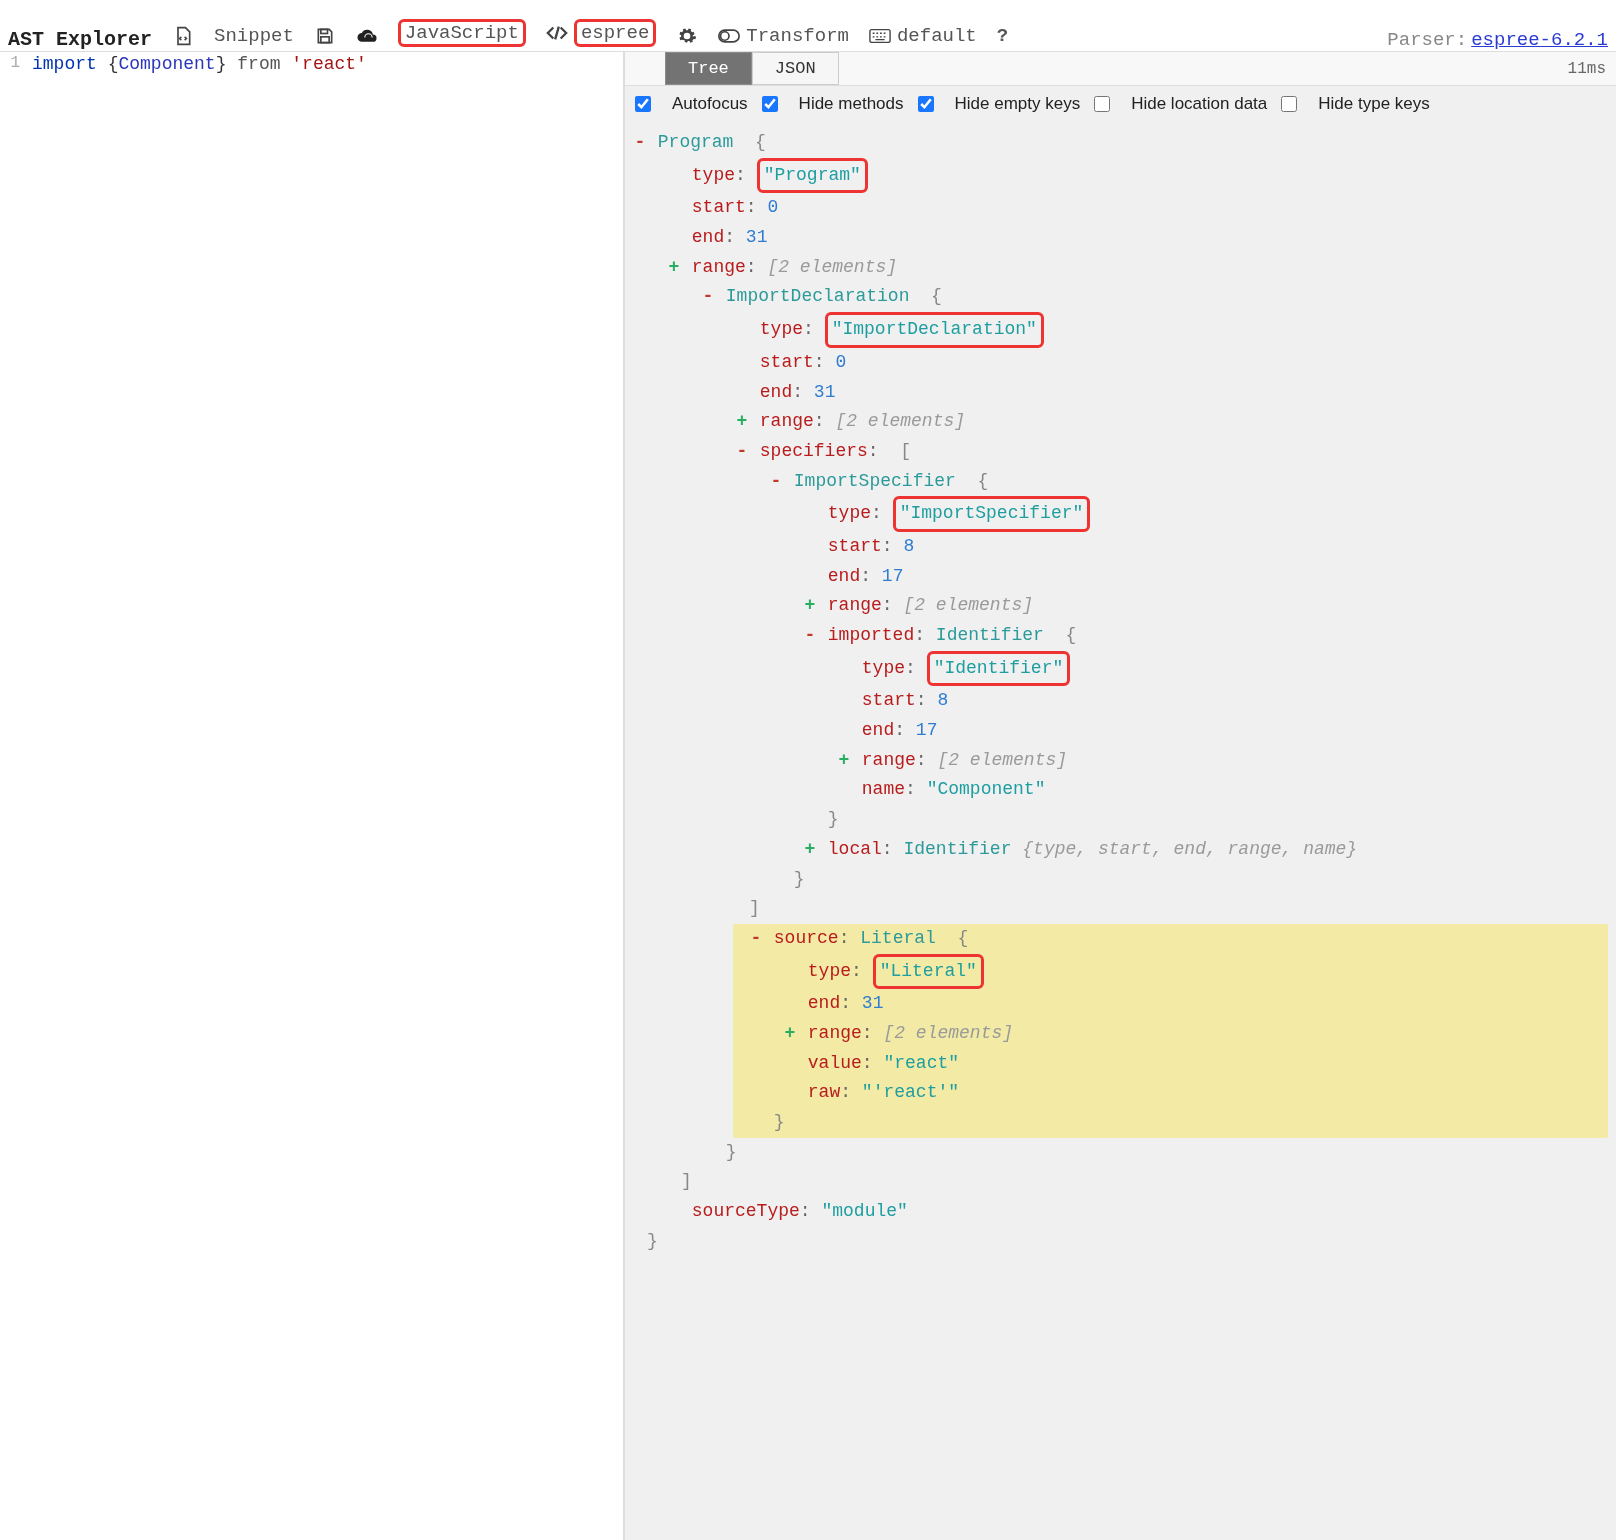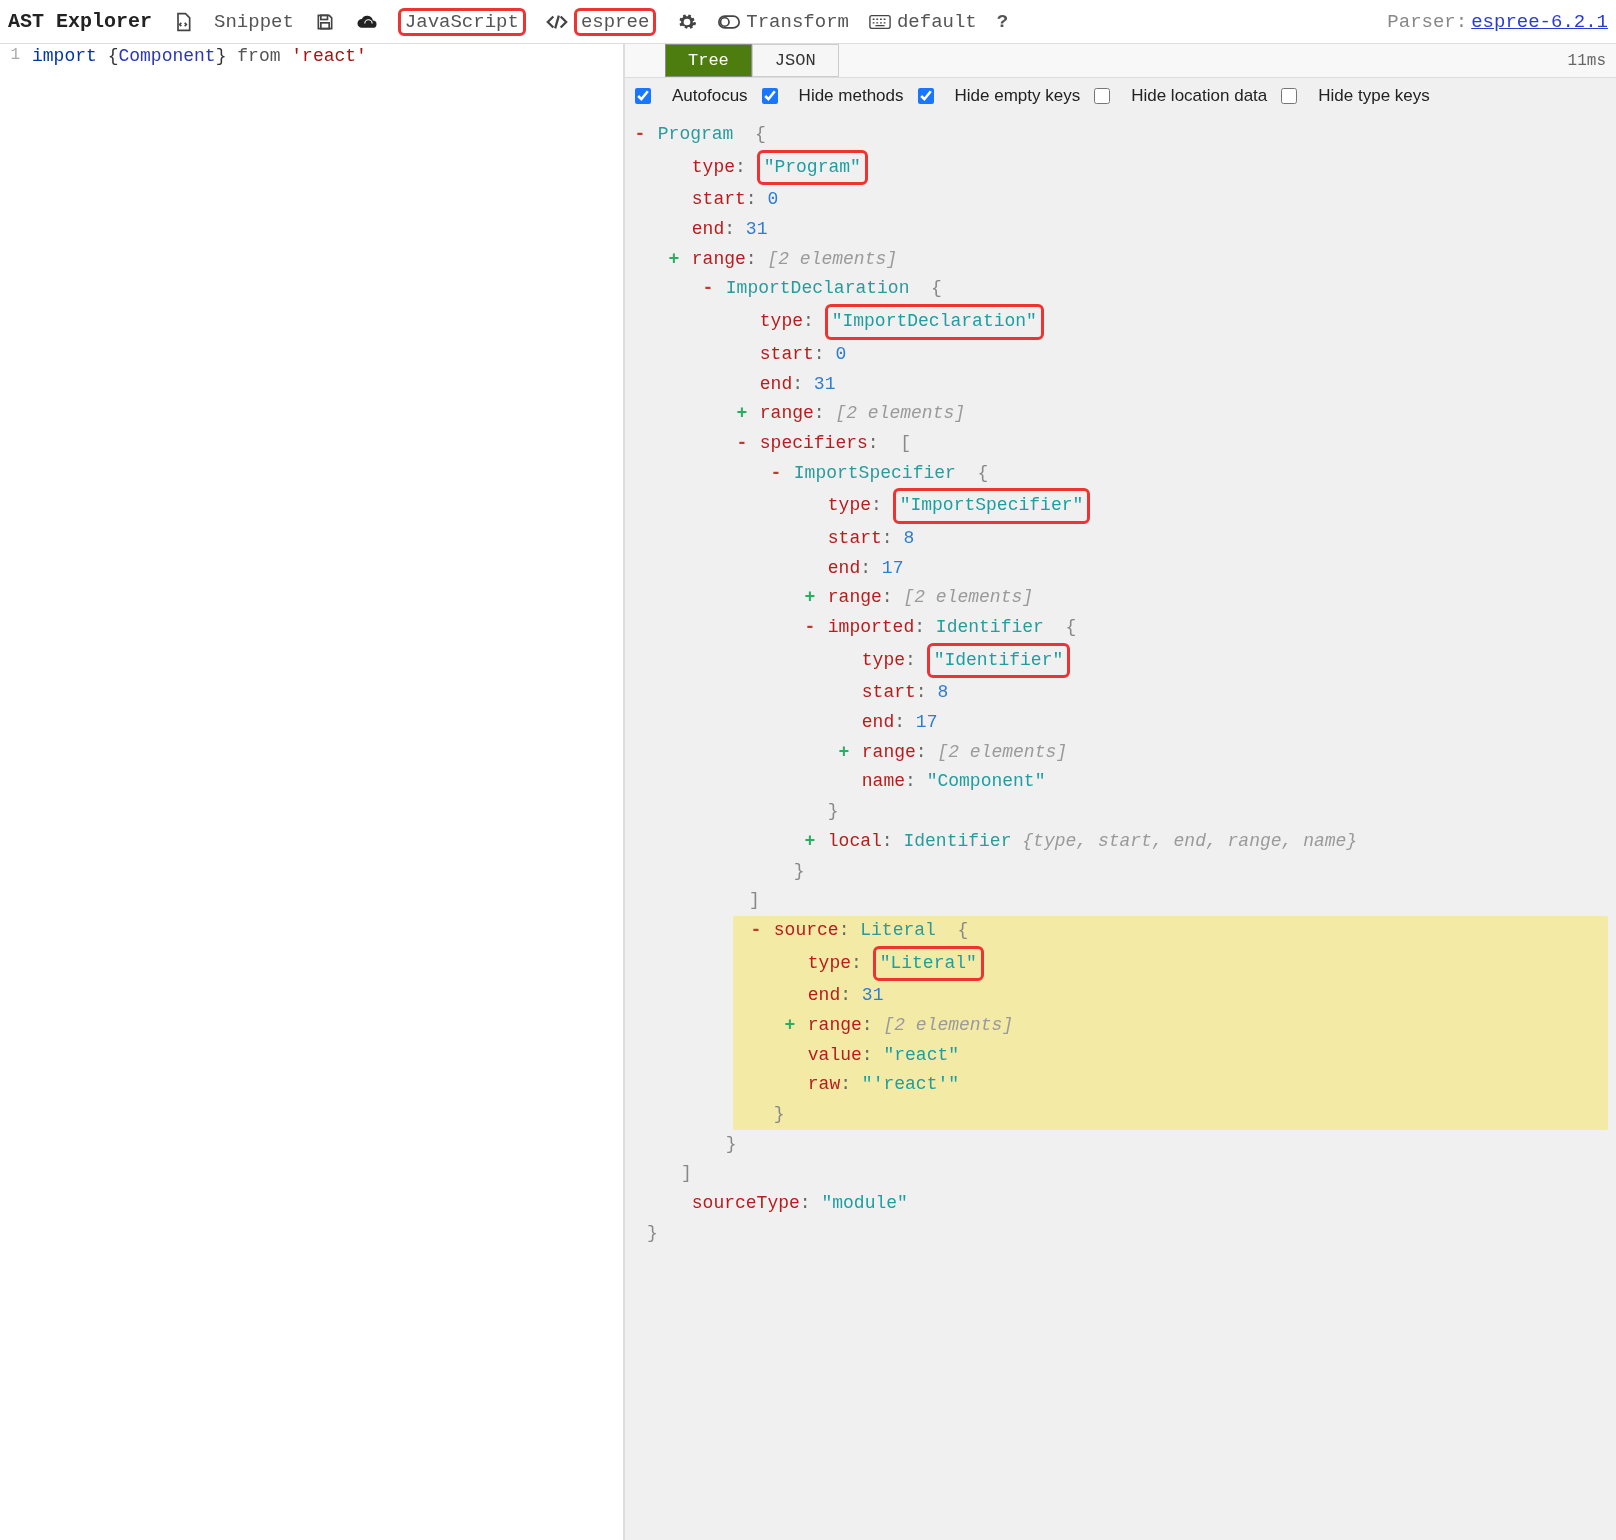--- a/index.html
+++ b/index.html
@@ -8,22 +8,22 @@
   font-size: 14px;
   color: #333;
   background: #fff;
   width: 1616px;
   height: 1540px;
   overflow: hidden;
   transform-origin: top left;
 }
 .toolbar {
   display: flex;
-  align-items: center;
-  height: 44px;
+  align-items: flex-end;
+  height: 52px;
   border-bottom: 1px solid #ddd;
   padding: 0 8px;
   gap: 4px;
   background: #fff;
 }
 .toolbar .title {
   font-weight: bold;
   font-size: 20px;
   color: #222;
   padding-right: 8px;
@@ -99,21 +99,21 @@
 .tabs-row .tabspacer { width: 40px; }
 .tab {
   padding: 6px 22px;
   font-size: 17px;
   color: #333;
   border: 1px solid #ccc;
   background: #f6f6f6;
   cursor: pointer;
 }
 .tab.active {
-  background: #4d7c0f;
+  background: #737373;
   color: #fff;
   border-color: #8c8c8c;
 }
 .timing {
   margin-left: auto;
   padding-right: 10px;
   color: #666;
   font-size: 16px;
 }
 .options {

